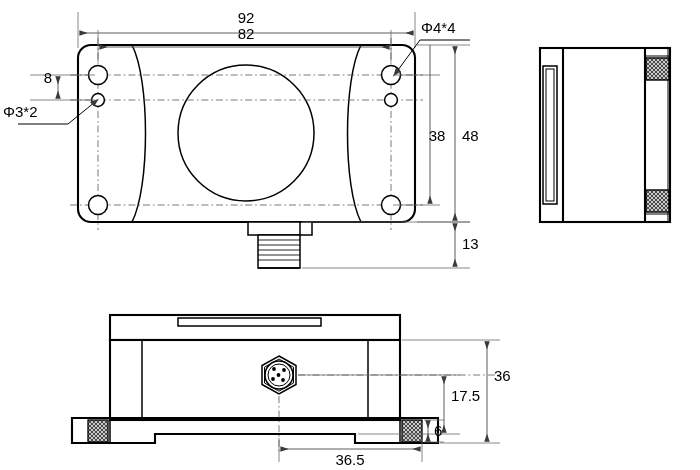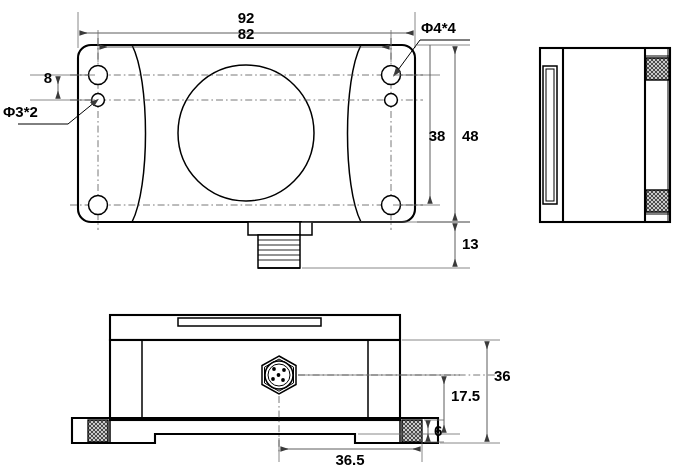--- a/index.html
+++ b/index.html
@@ -13,21 +13,20 @@
     font-family: "Liberation Sans", sans-serif;
     overflow: hidden;
     position: relative;
   }
   #drawing-root {
     position: absolute;
     left: 0;
     top: 0;
     width: 588px;
     height: 470px;
-    font-weight: bold;
   }
   svg.sheet {
     display: block;
     width: 700px;
     height: 470px;
   }
   
   .outline      { fill: none; stroke: #000; stroke-width: 2.1; }
   .outline-med  { fill: none; stroke: #000; stroke-width: 1.5; }
   .thin         { fill: none; stroke: #000; stroke-width: 1.0; }

